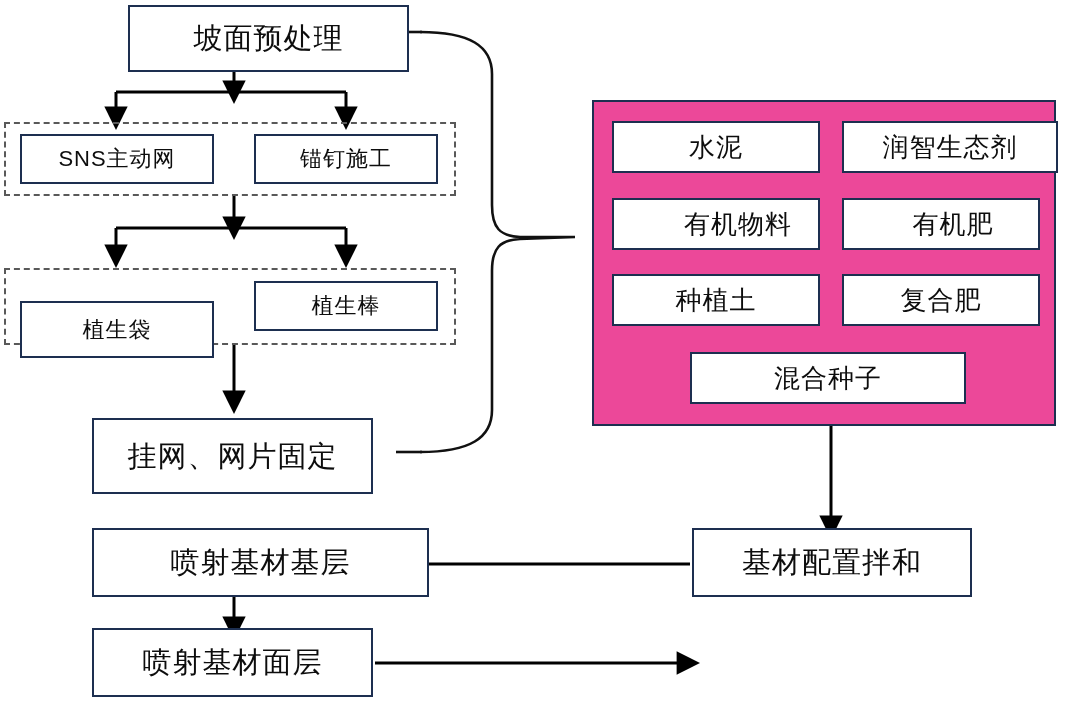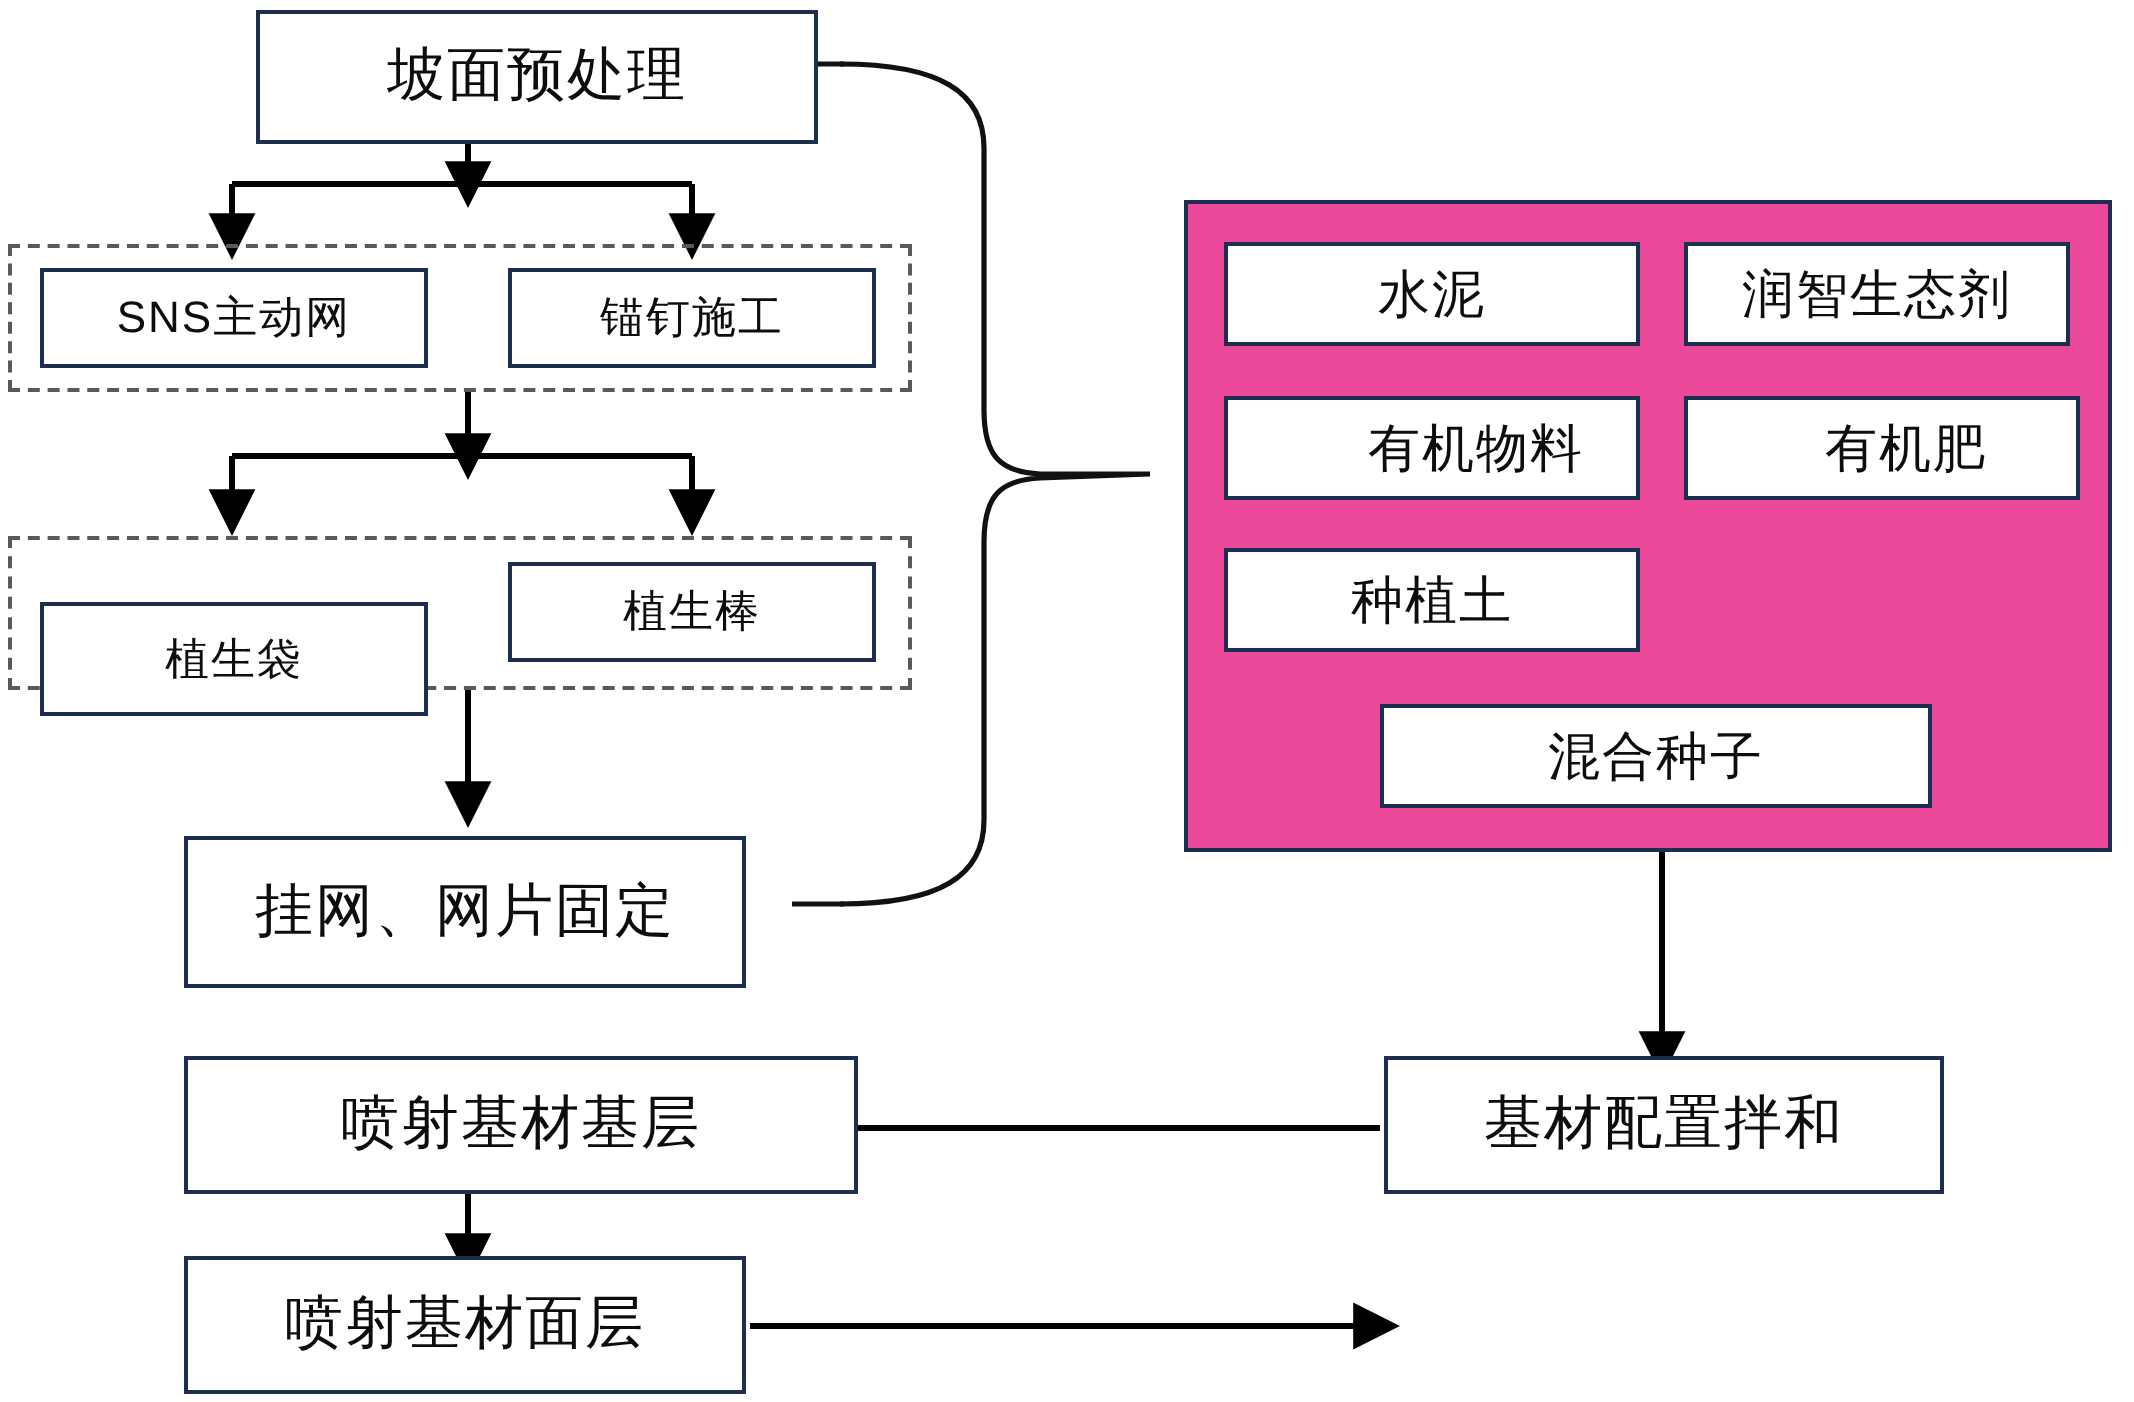--- a/index.html
+++ b/index.html
@@ -120,33 +120,36 @@
   </div>
 
   <div class="node big" style="left:92px;top:418px;width:281px;height:76px;">
     <span>挂网、网片固定</span>
   </div>
 
   <div class="panel" style="left:592px;top:100px;width:464px;height:326px;">
     <div class="node mat" style="left:18px;top:19px;width:208px;height:52px;">
       <span>水泥</span>
     </div>
-    <div class="node mat" style="left:248px;top:19px;width:193px;height:52px;">
+    <div class="node mat" style="left:248px;top:19px;width:216px;height:52px;">
       <span>润智生态剂</span>
     </div>
 
     <div class="node mat" style="left:18px;top:96px;width:208px;height:52px;padding-left:44px;">
       <span>有机物料</span>
     </div>
     <div class="node mat" style="left:248px;top:96px;width:198px;height:52px;padding-left:24px;">
       <span>有机肥</span>
     </div>
 
     <div class="node mat" style="left:18px;top:172px;width:208px;height:52px;">
       <span>种植土</span>
+    </div>
+    <div class="node mat" style="left:248px;top:172px;width:198px;height:52px;">
+      <span>复合肥</span>
     </div>
 
     <div class="node mat" style="left:96px;top:250px;width:276px;height:52px;">
       <span>混合种子</span>
     </div>
   </div>
 
   <div class="node big" style="left:92px;top:528px;width:337px;height:69px;">
     <span>喷射基材基层</span>
   </div>

